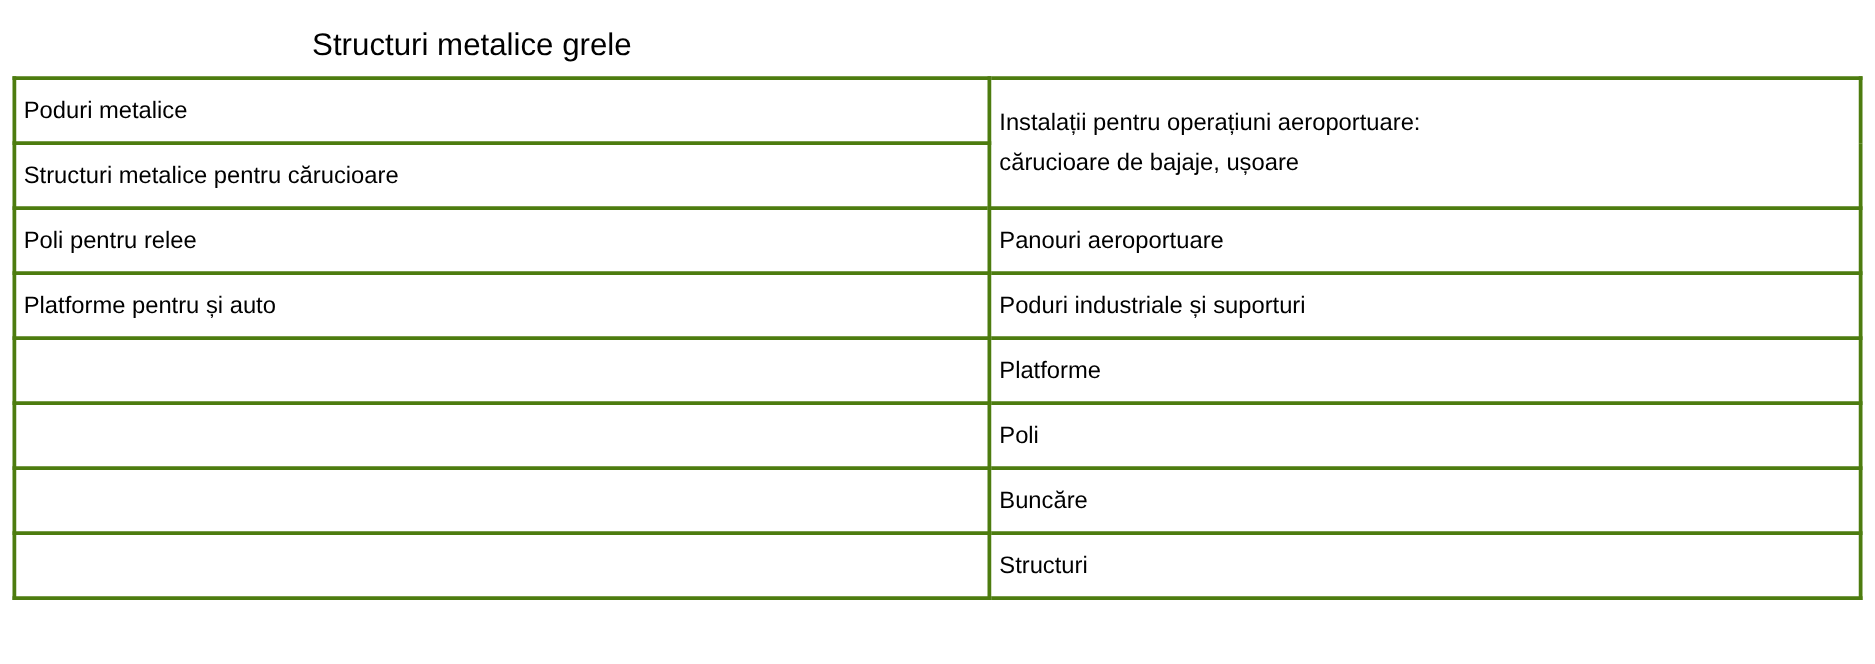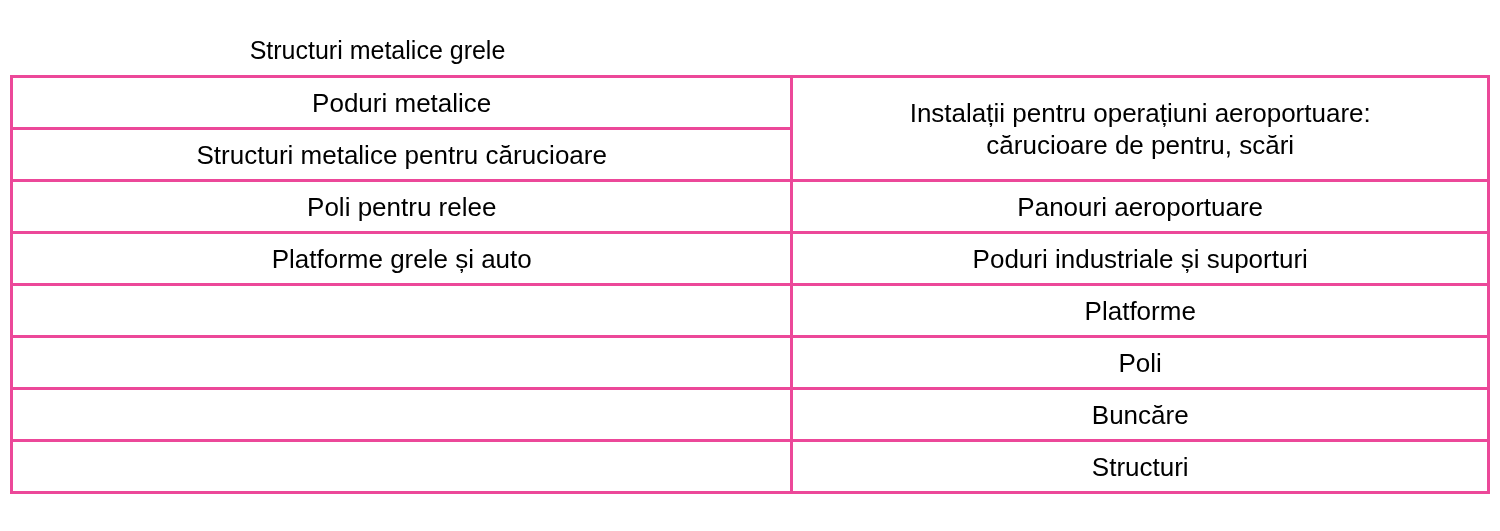--- a/index.html
+++ b/index.html
@@ -17,21 +17,21 @@
   .page {
     position: relative;
     width: 1500px;
     height: 531px;
     box-sizing: border-box;
   }
   .headers {
     display: flex;
     width: 1480px;
     margin: 0 auto;
-    padding-top: 35px;
+    padding-top: 21px;
     box-sizing: border-box;
     align-items: center;
   }
   .header-cell {
     font-size: 25px;
     text-align: center;
     line-height: 30px;
     white-space: nowrap;
   }
   .header-left {
@@ -43,23 +43,23 @@
   .table-wrap {
     width: 1480px;
     margin: 10px auto 0 auto;
   }
   table.matrix {
     width: 100%;
     border-collapse: collapse;
     table-layout: fixed;
   }
   table.matrix td {
-    border: 3px solid #ec4899;
-    font-size: 26px;
-    text-align: center;
+    border: 3px solid #4d7c0f;
+    font-size: 19px;
+    text-align: left;
     vertical-align: middle;
     padding: 0 6px;
     height: 52px;
     box-sizing: border-box;
     line-height: 32px;
   }
   td.col-left {
     width: 735px;
   }
   td.col-right {
@@ -84,32 +84,32 @@
     <div class="header-cell header-left">Structuri metalice grele</div>
   </div>
 
   <div class="table-wrap">
     <table class="matrix">
       <tbody>
         <tr>
           <td class="col-left" rowspan="1">Poduri metalice</td>
           <td class="col-right tall" rowspan="2">
             <span class="cell-line">Instalații pentru operațiuni aeroportuare:</span>
-            <span class="cell-line">cărucioare de pentru, scări</span>
+            <span class="cell-line">cărucioare de bajaje, ușoare</span>
           </td>
         </tr>
         <tr>
           <td class="col-left">Structuri metalice pentru cărucioare</td>
         </tr>
         <tr>
           <td class="col-left">Poli pentru relee</td>
           <td class="col-right">Panouri aeroportuare</td>
         </tr>
         <tr>
-          <td class="col-left">Platforme grele și auto</td>
+          <td class="col-left">Platforme pentru și auto</td>
           <td class="col-right">Poduri industriale și suporturi</td>
         </tr>
         <tr>
           <td class="col-left empty"></td>
           <td class="col-right">Platforme</td>
         </tr>
         <tr>
           <td class="col-left empty"></td>
           <td class="col-right">Poli</td>
         </tr>

